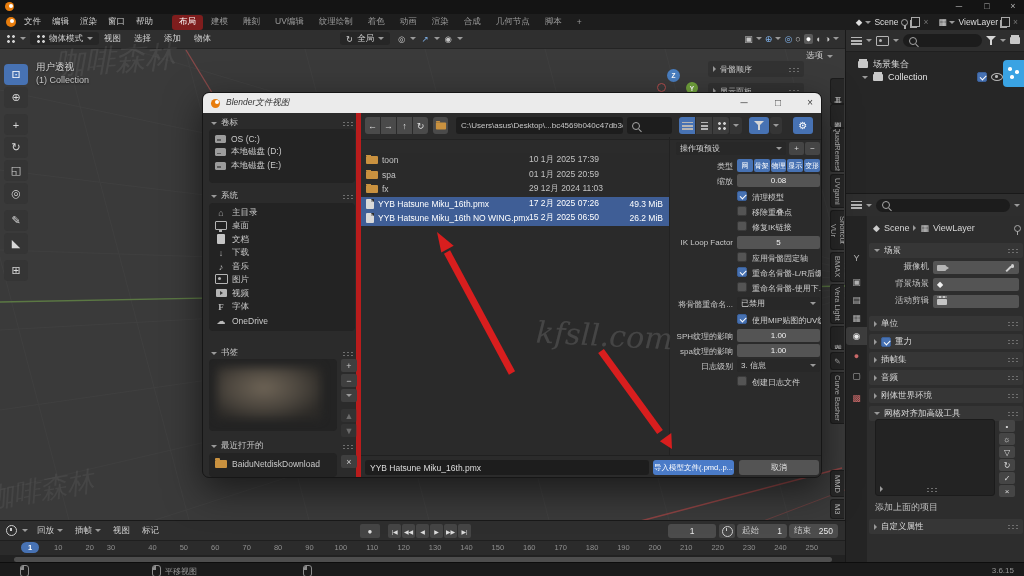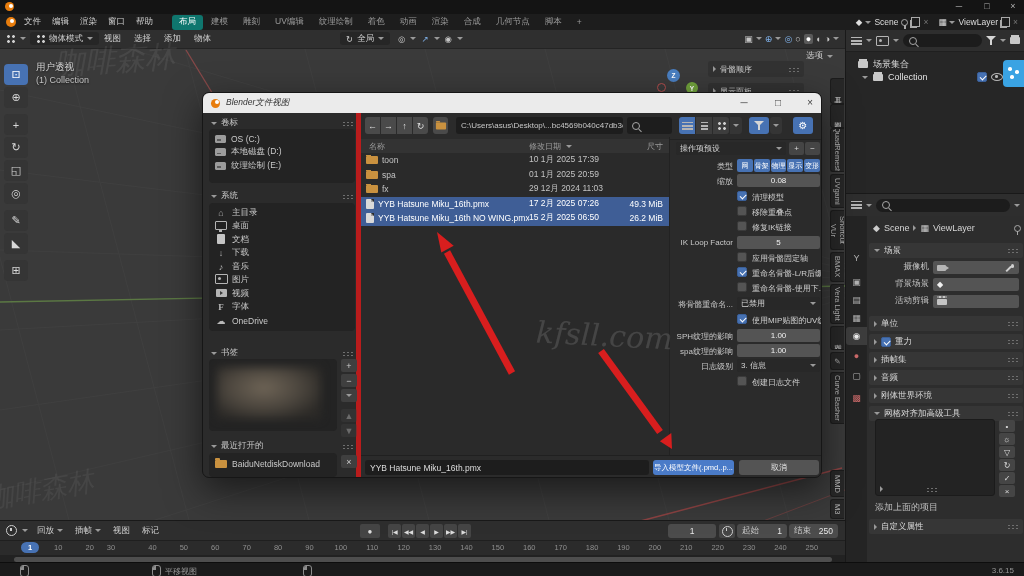--- a/index.html
+++ b/index.html
@@ -54,21 +54,21 @@
   .cb{width:10px;height:10px;border-radius:2px;background:#545454;border:1px solid #3a3a3a;display:inline-block;box-sizing:border-box;}
   .cb.on{background:#4772b3;border-color:#3a5f98;}
   .cb.on::after{content:'';display:block;width:5px;height:2.5px;border-left:1.4px solid #fff;border-bottom:1.4px solid #fff;transform:rotate(-45deg);margin:2px 0 0 1.6px;}
   
   #titlebar{left:0;top:0;width:1024px;height:14px;background:#141414;}
   #titlebar .t{position:absolute;left:20px;top:19px;font-size:14px;color:#b9b9b9;text-align:right;}
   .winc{position:absolute;top:0;width:22px;height:13px;text-align:center;line-height:13px;color:#b0b0b0;font-size:9px;}
   #menubar{left:0;top:14px;width:1024px;height:16px;background:#1d1d1d;display:flex;align-items:center;padding:0 6px;box-sizing:border-box;font-size:8.5px;}
   .mitem{color:#d0d0d0;margin-right:11px;}
   .wtab{color:#9b9b9b;padding:1.5px 7px;border-radius:3px;margin-right:1px;}
-  .wtab.active{background:#0f766e;color:#fff;}
+  .wtab.active{background:#7f1d1d;color:#fff;}
   #mb-right{margin-left:auto;display:flex;align-items:center;gap:10px;color:#dedede;}
   .selgrp{display:flex;align-items:center;gap:3px;}
   
   #vp-header{left:0;top:30px;width:845px;height:18px;background:#2f2f2f;border-bottom:1px solid #242424;font-size:8.5px;color:#cfcfcf;}
   .modebox{position:absolute;left:30px;top:2px;height:13px;background:#262626;border-radius:3px;display:flex;align-items:center;gap:4px;padding:0 6px;}
   #vph-menus{position:absolute;left:104px;top:3px;display:flex;gap:13px;}
   .orientbox{position:absolute;left:340px;top:2px;height:13px;background:#262626;border-radius:3px;display:flex;align-items:center;gap:4px;padding:0 6px;}
   #vph-mid{position:absolute;left:398px;top:2px;display:flex;gap:5px;align-items:center;height:13px;color:#c5c5c5;}
   #vph-right{position:absolute;right:6px;top:2px;display:flex;gap:3px;align-items:center;height:13px;color:#c5c5c5;font-size:9px;}
   .pill{background:#5a5a5a;border-radius:2px;padding:0 2px;color:#fff;}
@@ -562,21 +562,21 @@
           <div class="srow">
             <span class="ic-drive"></span>
             <span>OS (C:)</span>
           </div>
           <div class="srow">
             <span class="ic-drive"></span>
             <span>本地磁盘 (D:)</span>
           </div>
           <div class="srow">
             <span class="ic-drive"></span>
-            <span>纹理绘制 (E:)</span>
+            <span>本地磁盘 (E:)</span>
           </div>
         </div>
       <div class="shead" style="top:77px">
         <span class="cv"></span>
         <span>系统</span>
         <span class="grip" style="margin-left:auto"></span>
       </div>
       <div class="sbox" style="top:90px;height:128px;padding-top:3px;box-sizing:border-box" id="sys-box">
           <div class="srow">
             <span class="sic">⌂</span>
@@ -670,28 +670,20 @@
         </span>
       <span class="viewb on" style="left:388px;width:20px;border-radius:3px">
           <span class="ic-funnel"></span>
         </span>
       <span class="viewb" style="left:409px;width:12px;background:#353535;border-radius:3px">
           <span class="cv"></span>
         </span>
       <span class="viewb on" style="left:432px;width:20px;border-radius:3px;color:#fff;font-size:10px">⚙</span>
     </div>
 
-    <div id="dlg-cols">
-      <span style="padding-left:8px;flex:1">名称</span>
-      <span class="fdate flex">
-          <span>修改日期</span>
-          <span class="cv" style="margin-left:5px"></span>
-        </span>
-      <span class="fsize">尺寸</span>
-    </div>
 
     <div id="dlg-list">
         <div class="frow">
           <span class="fname">
             <span class="ic-folder"></span>
             <span>toon</span>
           </span>
           <span class="fdate">10 1月 2025 17:39</span>
           <span class="fsize"></span>
         </div>

